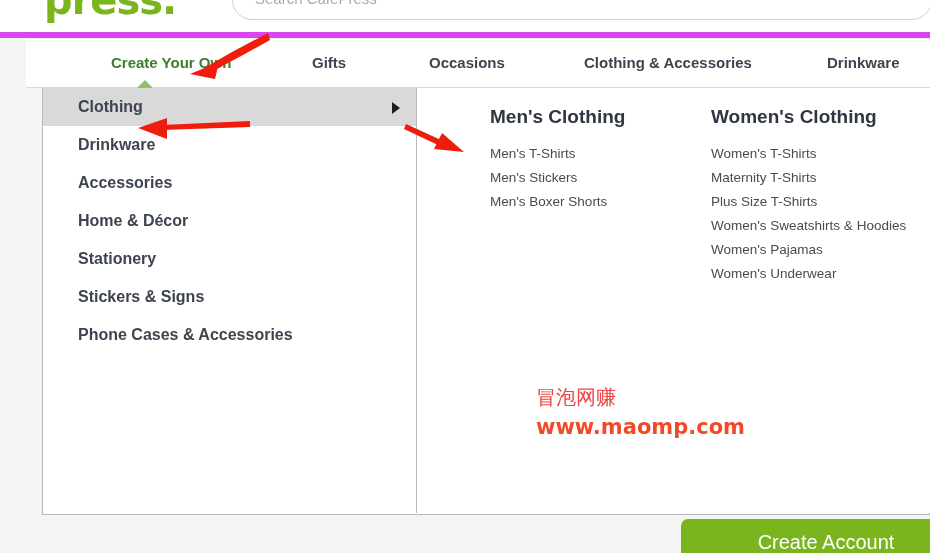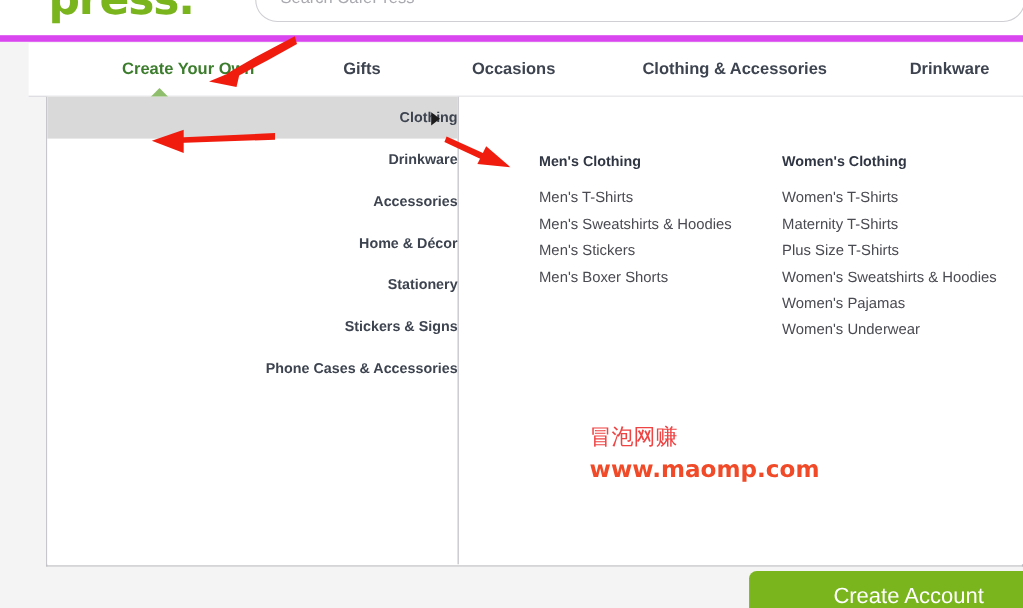--- a/index.html
+++ b/index.html
@@ -116,27 +116,26 @@
     width: 374px;
     height: 425px;
     border-right: 1px solid #b9b9bf;
     box-sizing: border-box;
     background: #ffffff;
   }
   .cat-item {
     position: relative;
     height: 38px;
     line-height: 38px;
-    padding-left: 19px;
-    font-size: 13px;
+    padding-left: 35px;
+    font-size: 16px;
     font-weight: bold;
     color: #3d4450;
     white-space: nowrap;
     font-family: "Liberation Sans", sans-serif;
-    text-align: right;
   }
   .cat-item.selected {
     background: #d9d9d9;
   }
   .cat-arrow {
     position: absolute;
     right: 16px;
     top: 14px;
     width: 0; height: 0;
     border-top: 6px solid transparent;
@@ -151,27 +150,26 @@
     top: 0;
     width: 512px;
     height: 425px;
     background: #ffffff;
   }
   .col {
     position: absolute;
     top: 18px;
   }
   .col-title {
-    font-size: 13px;
+    font-size: 19px;
     font-weight: bold;
     color: #2f3542;
     margin-bottom: 14px;
     white-space: nowrap;
     font-family: "Liberation Sans", sans-serif;
-    margin-top: 33px;
   }
   .col-link {
     font-size: 13.5px;
     color: #4a4a52;
     line-height: 24px;
     white-space: nowrap;
     font-family: "Liberation Sans", sans-serif;
   }
 
   
@@ -277,21 +275,20 @@
     <div class="cat-item">
       <span>Phone Cases &amp; Accessories</span>
     </div>
   </div>
 
   <div class="dd-right">
 
     <div class="col" style="left:72px;">
       <div class="col-title">Men's Clothing</div>
       <div class="col-link">Men's T-Shirts</div>
-      <div class="col-link">Men's Sweatshirts &amp; Hoodies</div>
       <div class="col-link">Men's Stickers</div>
       <div class="col-link">Men's Boxer Shorts</div>
     </div>
 
     <div class="col" style="left:293px;">
       <div class="col-title">Women's Clothing</div>
       <div class="col-link">Women's T-Shirts</div>
       <div class="col-link">Maternity T-Shirts</div>
       <div class="col-link">Plus Size T-Shirts</div>
       <div class="col-link">Women's Sweatshirts &amp; Hoodies</div>

